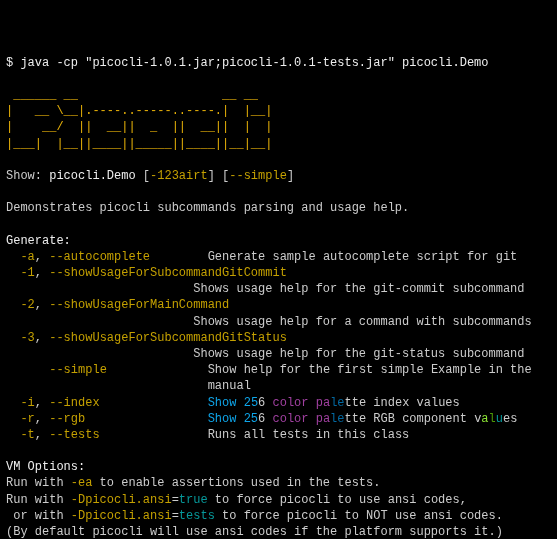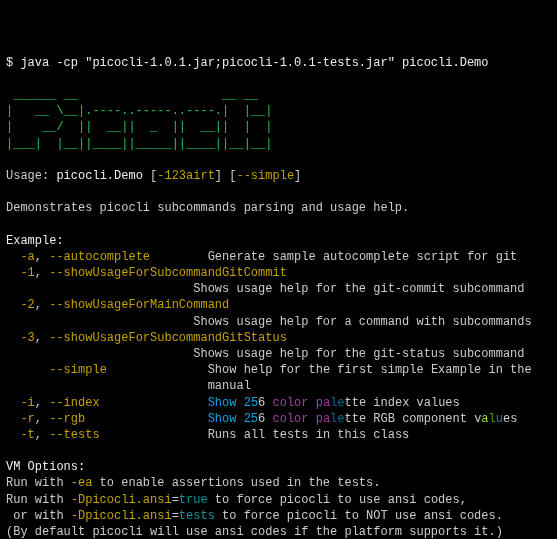--- a/index.html
+++ b/index.html
@@ -15,38 +15,38 @@
     box-sizing: border-box;
   }
   .white { color: #eee; }
   .green { color: #4e9a06; }
   .bright-green { color: #8ae234; }
   .yellow { color: #c4a000; text-align: right; }
   .blue { color: #0ea5e9; }
   .magenta { color: #a040a0; text-align: right; }
   .red { color: #0369a1; }
   .cyan { color: #06989a; }
-  .ascii-art { color: #22c55e; line-height: 1.1; }
+  .ascii-art { color: #eab308; line-height: 1.1; }
 </style>
 </head>
 <body>
 
 
 <div><span class="white">$ </span><span class="white">java -cp "picocli-1.0.1.jar;picocli-1.0.1-tests.jar" picocli.Demo</span>
 
 <span class="ascii-art"> ______ __                    __ __
 |   __ \__|.----..-----..----.|  |__|
 |    __/  ||  __||  _  ||  __||  |  |
 |___|  |__||____||_____||____||__|__|</span>
 
-<span>Usage: </span><span class="white">picocli.Demo</span><span> [</span><span class="yellow">-123airt</span><span>] [</span><span class="yellow">--simple</span><span>]</span>
+<span>Show: </span><span class="white">picocli.Demo</span><span> [</span><span class="yellow">-123airt</span><span>] [</span><span class="yellow">--simple</span><span>]</span>
 
 <span>Demonstrates picocli subcommands parsing and usage help.</span>
 
-<span class="white">Example:</span>
+<span class="white">Generate:</span>
 <div id="opts-list">  <span class="yellow">-a</span>, <span class="yellow">--autocomplete</span>        <span>Generate sample autocomplete script for git</span>
   <span class="yellow">-1</span>, <span class="yellow">--showUsageForSubcommandGitCommit</span><span></span>
                           <span>Shows usage help for the git-commit subcommand</span>
   <span class="yellow">-2</span>, <span class="yellow">--showUsageForMainCommand</span><span></span>
                           <span>Shows usage help for a command with subcommands</span>
   <span class="yellow">-3</span>, <span class="yellow">--showUsageForSubcommandGitStatus</span><span></span>
                           <span>Shows usage help for the git-status subcommand</span>
       <span class="yellow">--simple</span>              <span>Show help for the first simple Example in the</span>
                             <span>manual</span></div><span>  <span class="yellow">-i</span>, <span class="yellow">--index</span>               <span class="blue">Show</span> <span class="blue">25</span><span>6</span> <span class="magenta">color</span> <span class="magenta">pa</span><span class="red">le</span><span>tte</span><span> index values</span></span>
 <span>  <span class="yellow">-r</span>, <span class="yellow">--rgb</span>                 <span class="blue">Show</span> <span class="blue">25</span><span>6</span> <span class="magenta">color</span> <span class="magenta">pa</span><span class="red">le</span><span>tte</span><span> RGB component v</span><span class="bright-green">a</span><span class="green">l</span><span class="cyan">u</span><span>es</span></span>

